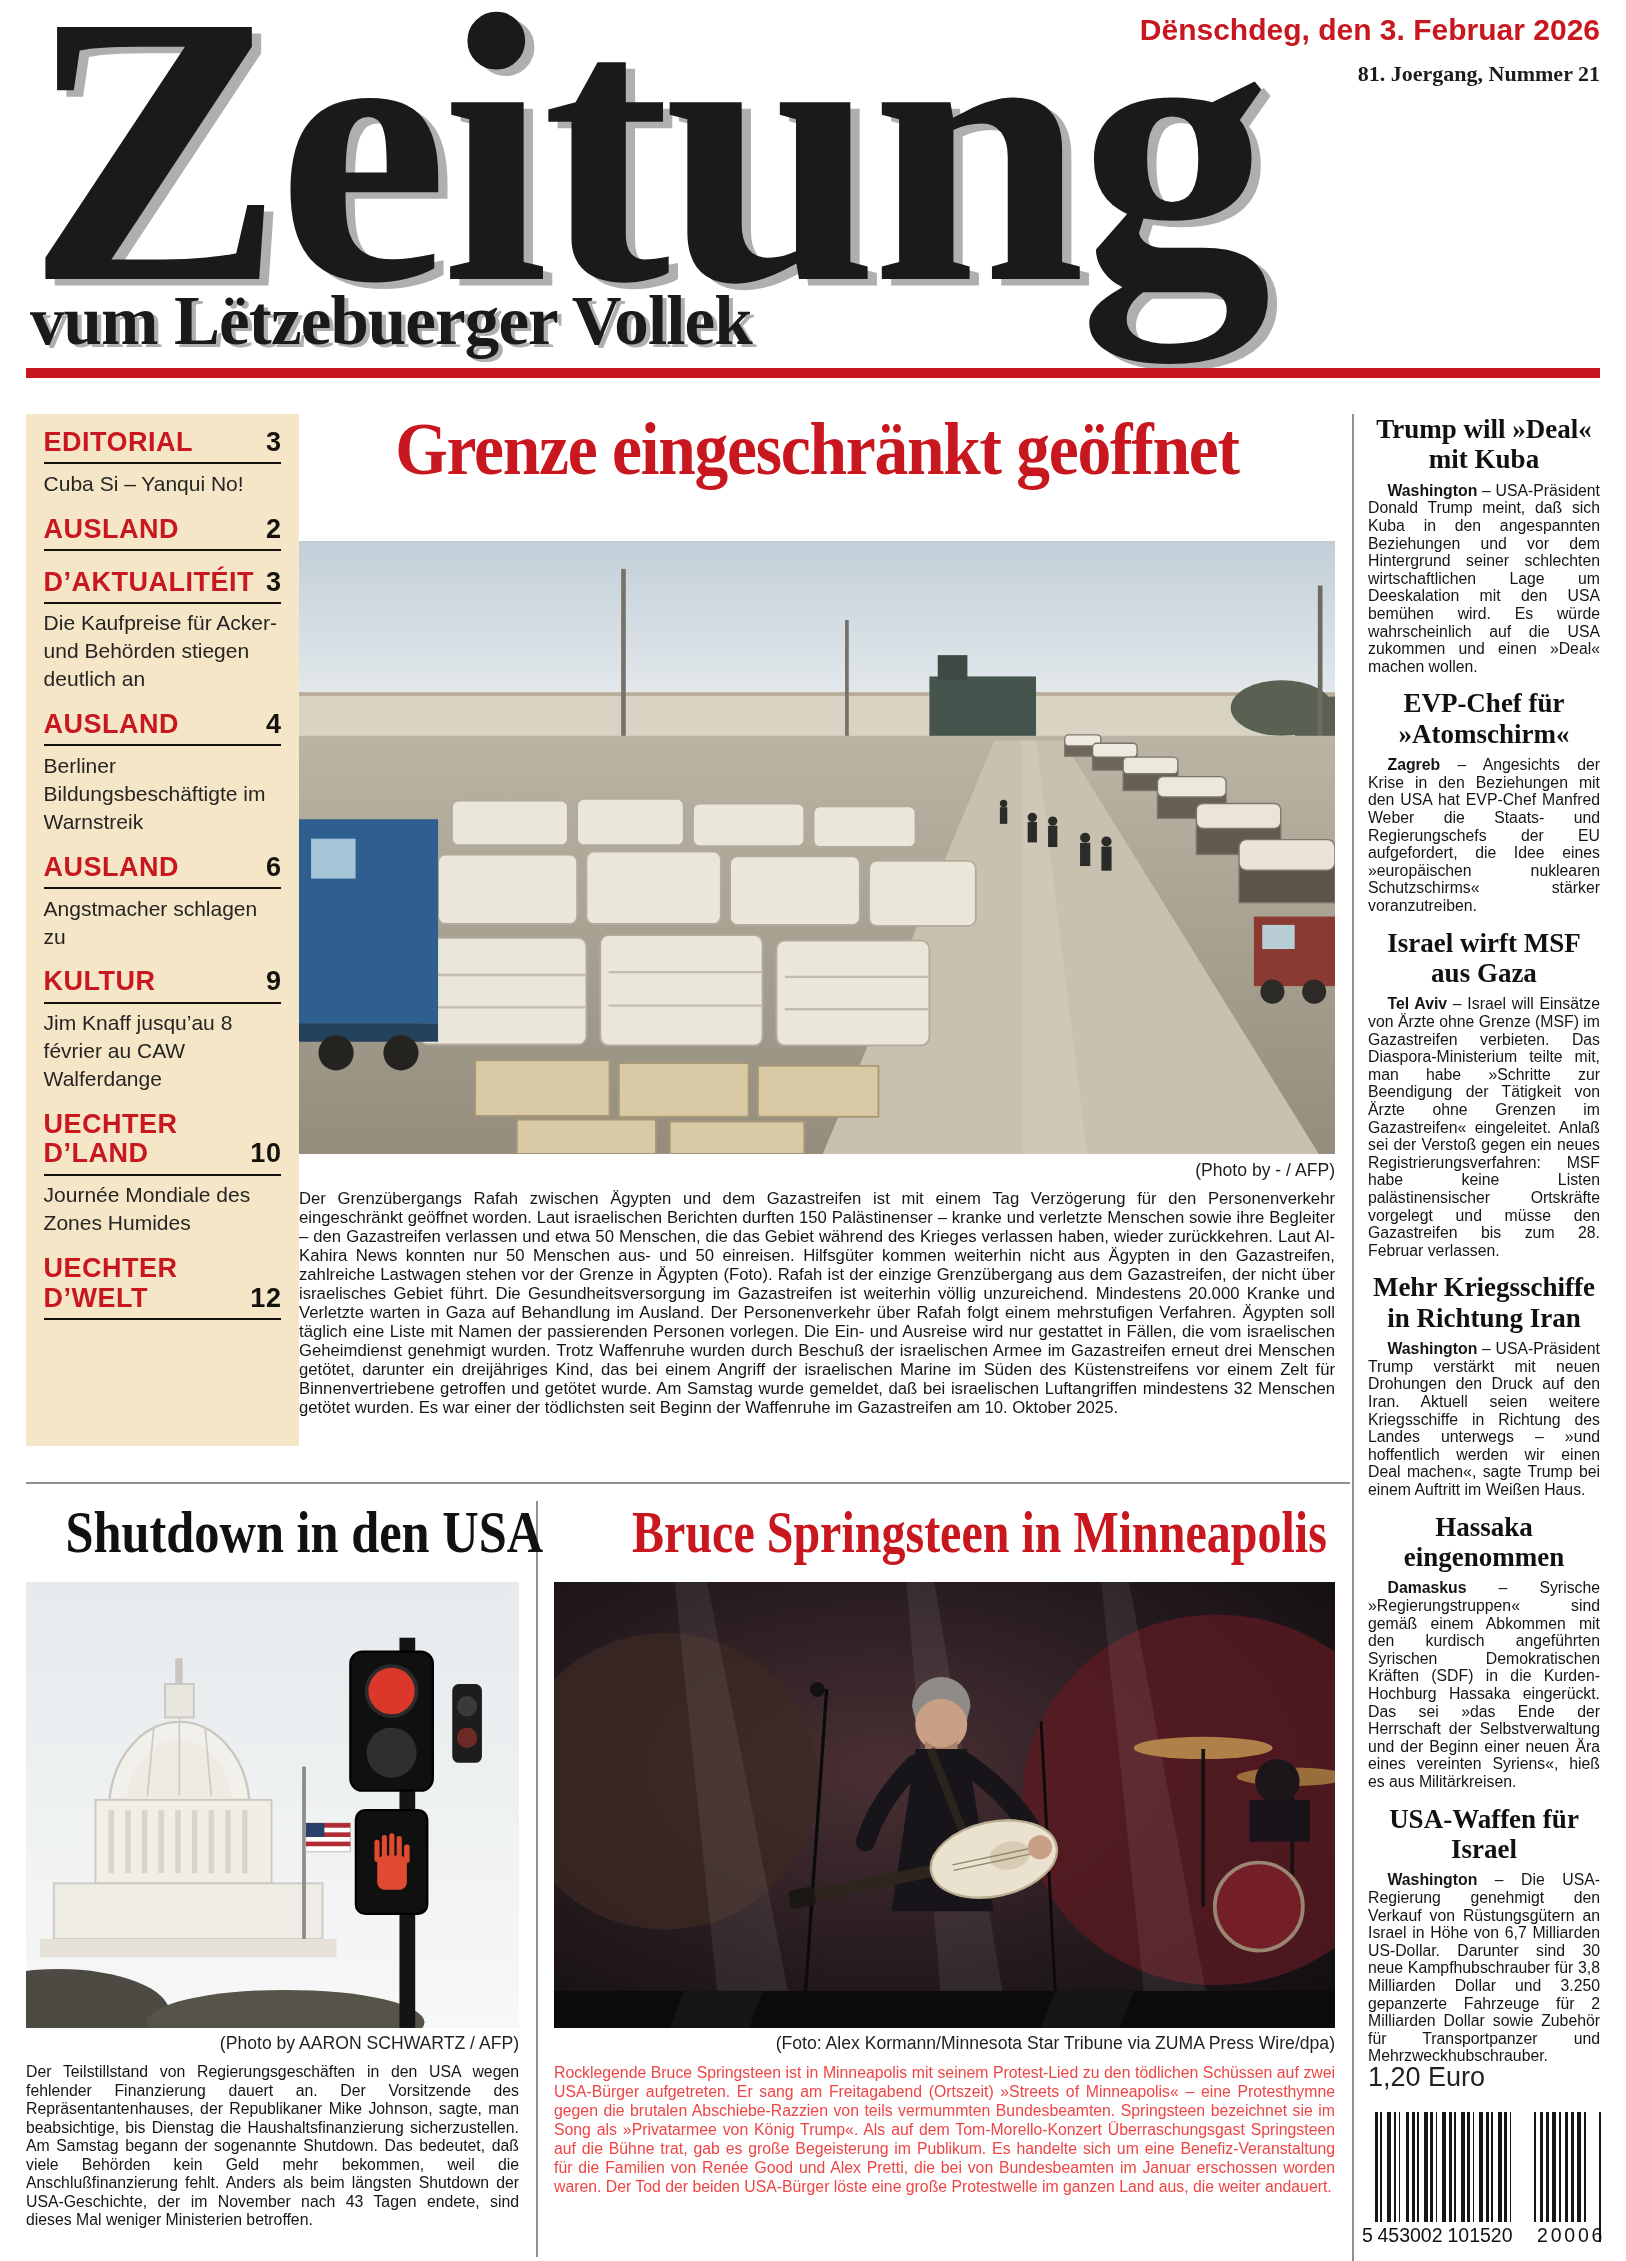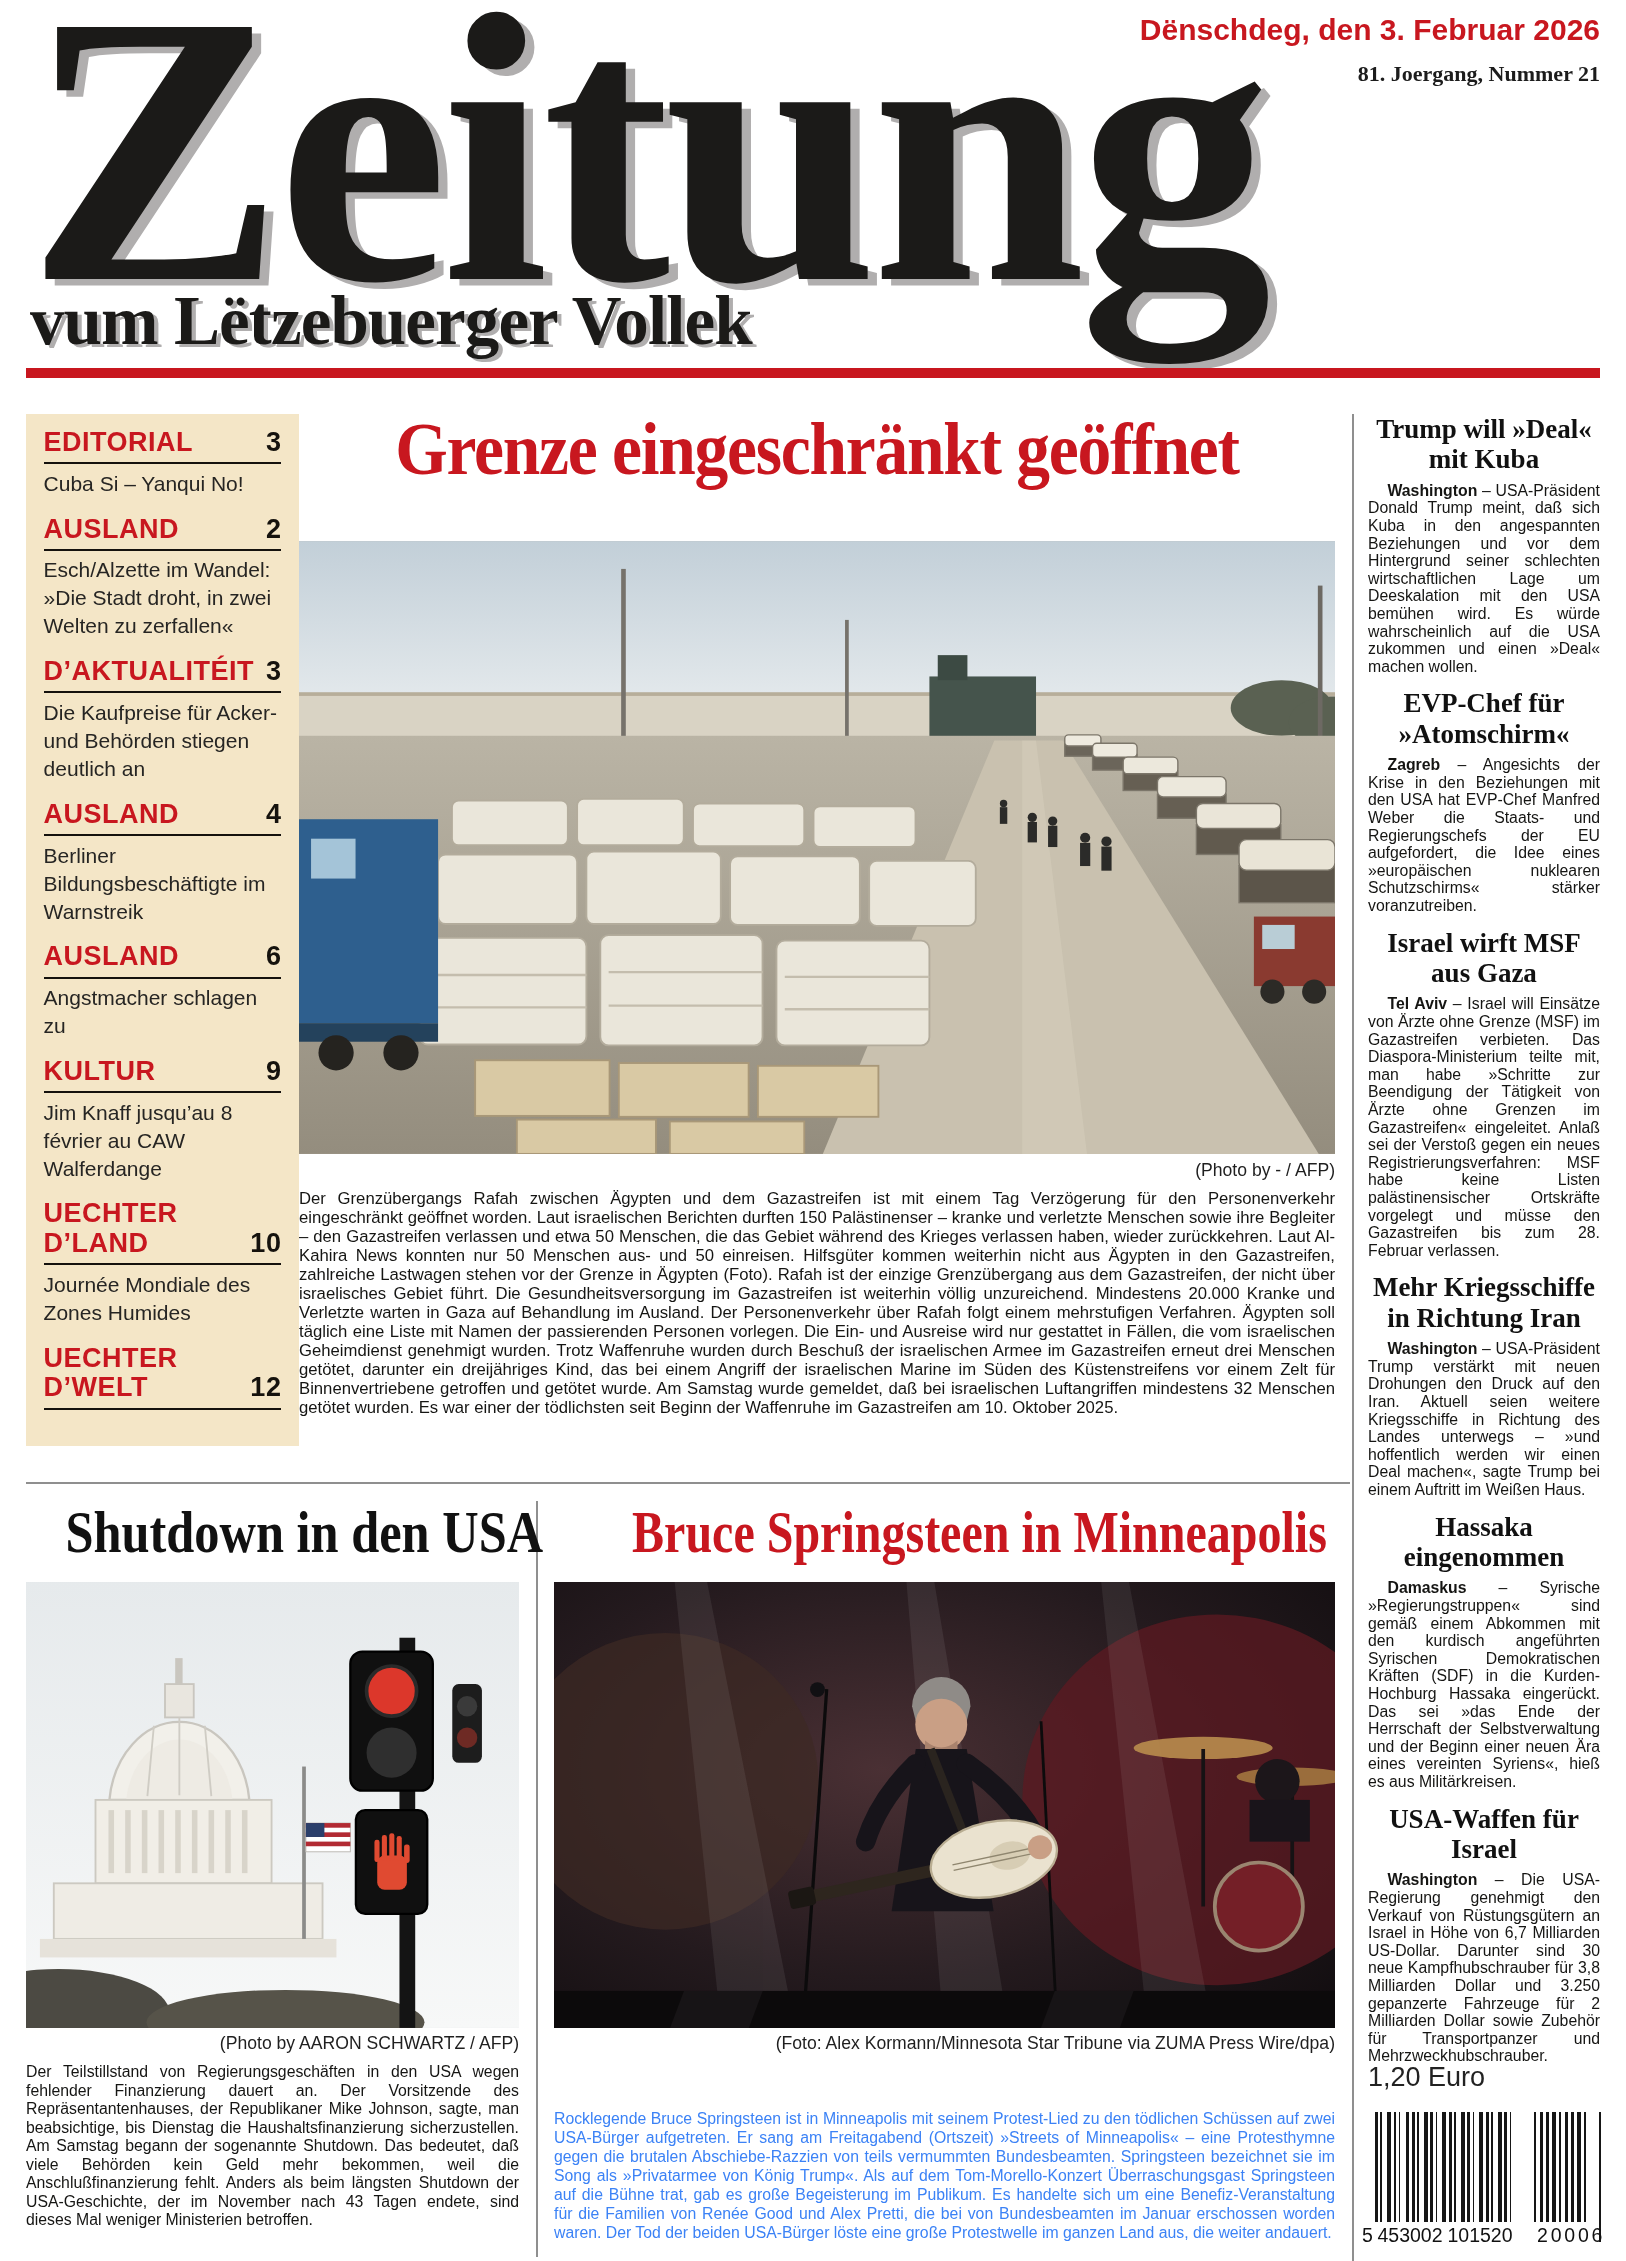--- a/index.html
+++ b/index.html
@@ -56,21 +56,21 @@
   .bl-body{position:absolute;left:26px;top:2063px;width:493px;font-size:15.8px;line-height:18.5px;
            text-align:justify;color:#151513;}
 
   
   .bm-headline{position:absolute;left:554px;top:1498px;width:781px;text-align:center;white-space:nowrap;
                font-family:"Liberation Serif", serif;font-weight:bold;font-size:60px;color:var(--red);
                transform:scaleX(0.8);transform-origin:center;}
   .bm-photo{position:absolute;left:554px;top:1582px;width:781px;height:446px;overflow:hidden;background:#1a1417;}
   .bm-credit{left:554px;top:2033px;width:781px;}
   .bm-body{position:absolute;left:554px;top:2063px;width:781px;font-size:15.8px;line-height:19px;
-           text-align:justify;color:#3b82f6;margin-top:46px;}
+           text-align:justify;color:#ef4444;}
 
   
   .right-col{position:absolute;left:1368px;top:414px;width:232px;}
   .r-art{margin-bottom:13px;}
   .r-title{text-align:center;font-family:"Liberation Serif", serif;font-weight:bold;font-size:27px;
            line-height:1.12;margin:0 0 7.4px 0;color:#111;}
   .r-body{font-size:15.8px;line-height:17.6px;text-align:justify;text-indent:19.5px;margin:0;color:#151513;}
   .r-loc{font-weight:bold;}
 
   
@@ -107,21 +107,20 @@
           <span class="s-label">EDITORIAL</span>
           <span class="s-page">3</span>
         </div>
       <div class="s-desc">Cuba Si – Yanqui No!</div>
     </div>
     <div class="s-item">
       <div class="s-head">
           <span class="s-label">AUSLAND</span>
           <span class="s-page">2</span>
         </div>
-      <div class="s-desc">Esch/Alzette im Wandel: »Die Stadt droht, in zwei Welten zu zerfallen«</div>
     </div>
     <div class="s-item">
       <div class="s-head">
           <span class="s-label">D’AKTUALITÉIT</span>
           <span class="s-page">3</span>
         </div>
       <div class="s-desc">Die Kaufpreise für Acker- und Behörden stiegen deutlich an</div>
     </div>
     <div class="s-item">
       <div class="s-head">

